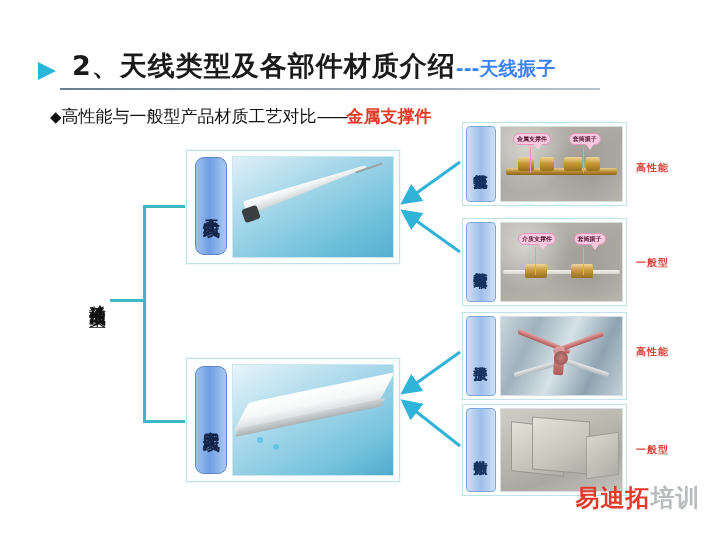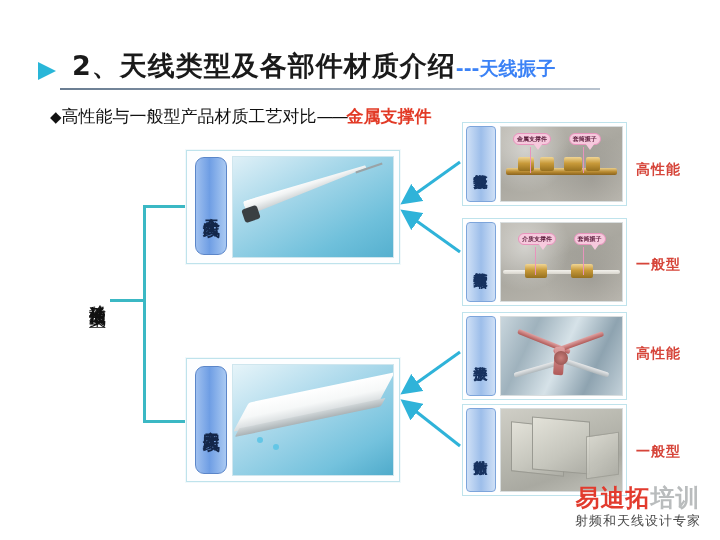--- a/index.html
+++ b/index.html
@@ -344,21 +344,21 @@
   
   .patch-plate {
     position: absolute;
     background: linear-gradient(145deg, #e3e2d9, #c6c6bd 60%, #adada5);
     border: 1px solid #9a9a92;
   }
 
   
   .grade {
     position: absolute;
-    font-size: 14px;
+    font-size: 10px;
     font-weight: bold;
     color: #d6453a;
     white-space: nowrap;
     letter-spacing: 1px;
   }
   #grade-1 { left: 636px; top: 161px; }
   #grade-2 { left: 636px; top: 256px; }
   #grade-3 { left: 636px; top: 345px; }
   #grade-4 { left: 636px; top: 443px; }
 
@@ -517,16 +517,15 @@
       <div class="patch-plate" style="left:26%; top:12%; width:46%; height:62%; transform:skewY(5deg);"></div>
       <div class="patch-plate" style="left:70%; top:30%; width:26%; height:50%; transform:skewY(-8deg); opacity:.75;"></div>
     </div>
   </div>
   <div class="grade" id="grade-4">一般型</div>
 
   <div class="logo">
     <div class="logo-main">
       <span class="c-red">易迪拓</span><span class="c-gray">培训</span>
     </div>
-    <div class="logo-tag">射频和天线设计专家</div>
   </div>
 
 </div>
 
 </body></html>

